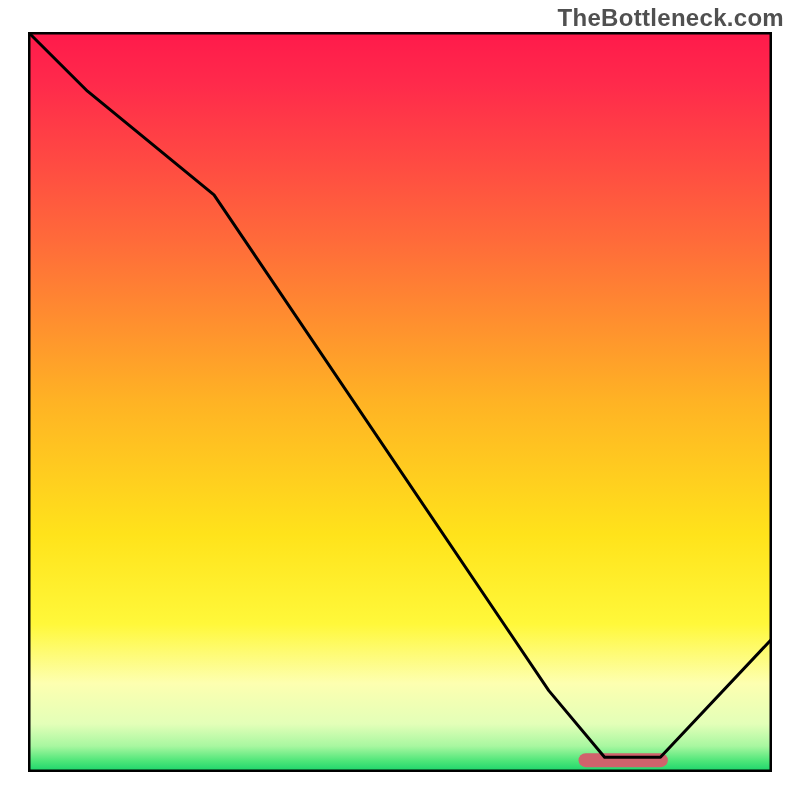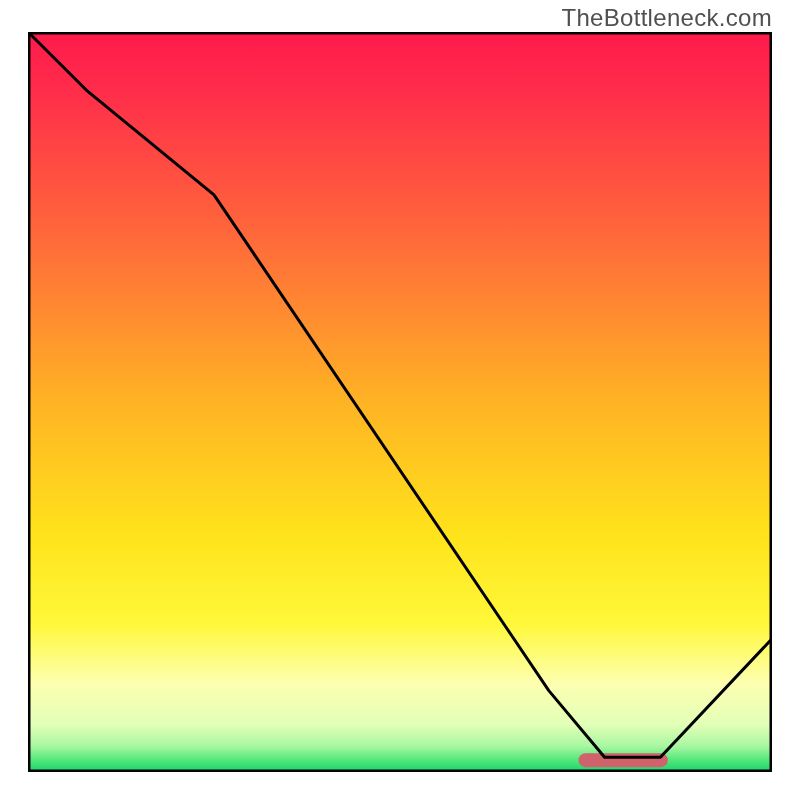--- a/index.html
+++ b/index.html
@@ -12,23 +12,23 @@
     overflow: hidden;
   }
   .wrap {
     position: relative;
     width: 800px;
     height: 800px;
   }
   .watermark {
     position: absolute;
     top: 4px;
-    right: 28px;
+    right: 16px;
     font-size: 24px;
-    font-weight: 400;
+    font-weight: 700;
     color: #505050;
     letter-spacing: 0.3px;
     user-select: none;
   }
   .plot {
     position: absolute;
     left: 28px;
     top: 32px;
     width: 744px;
     height: 740px;

